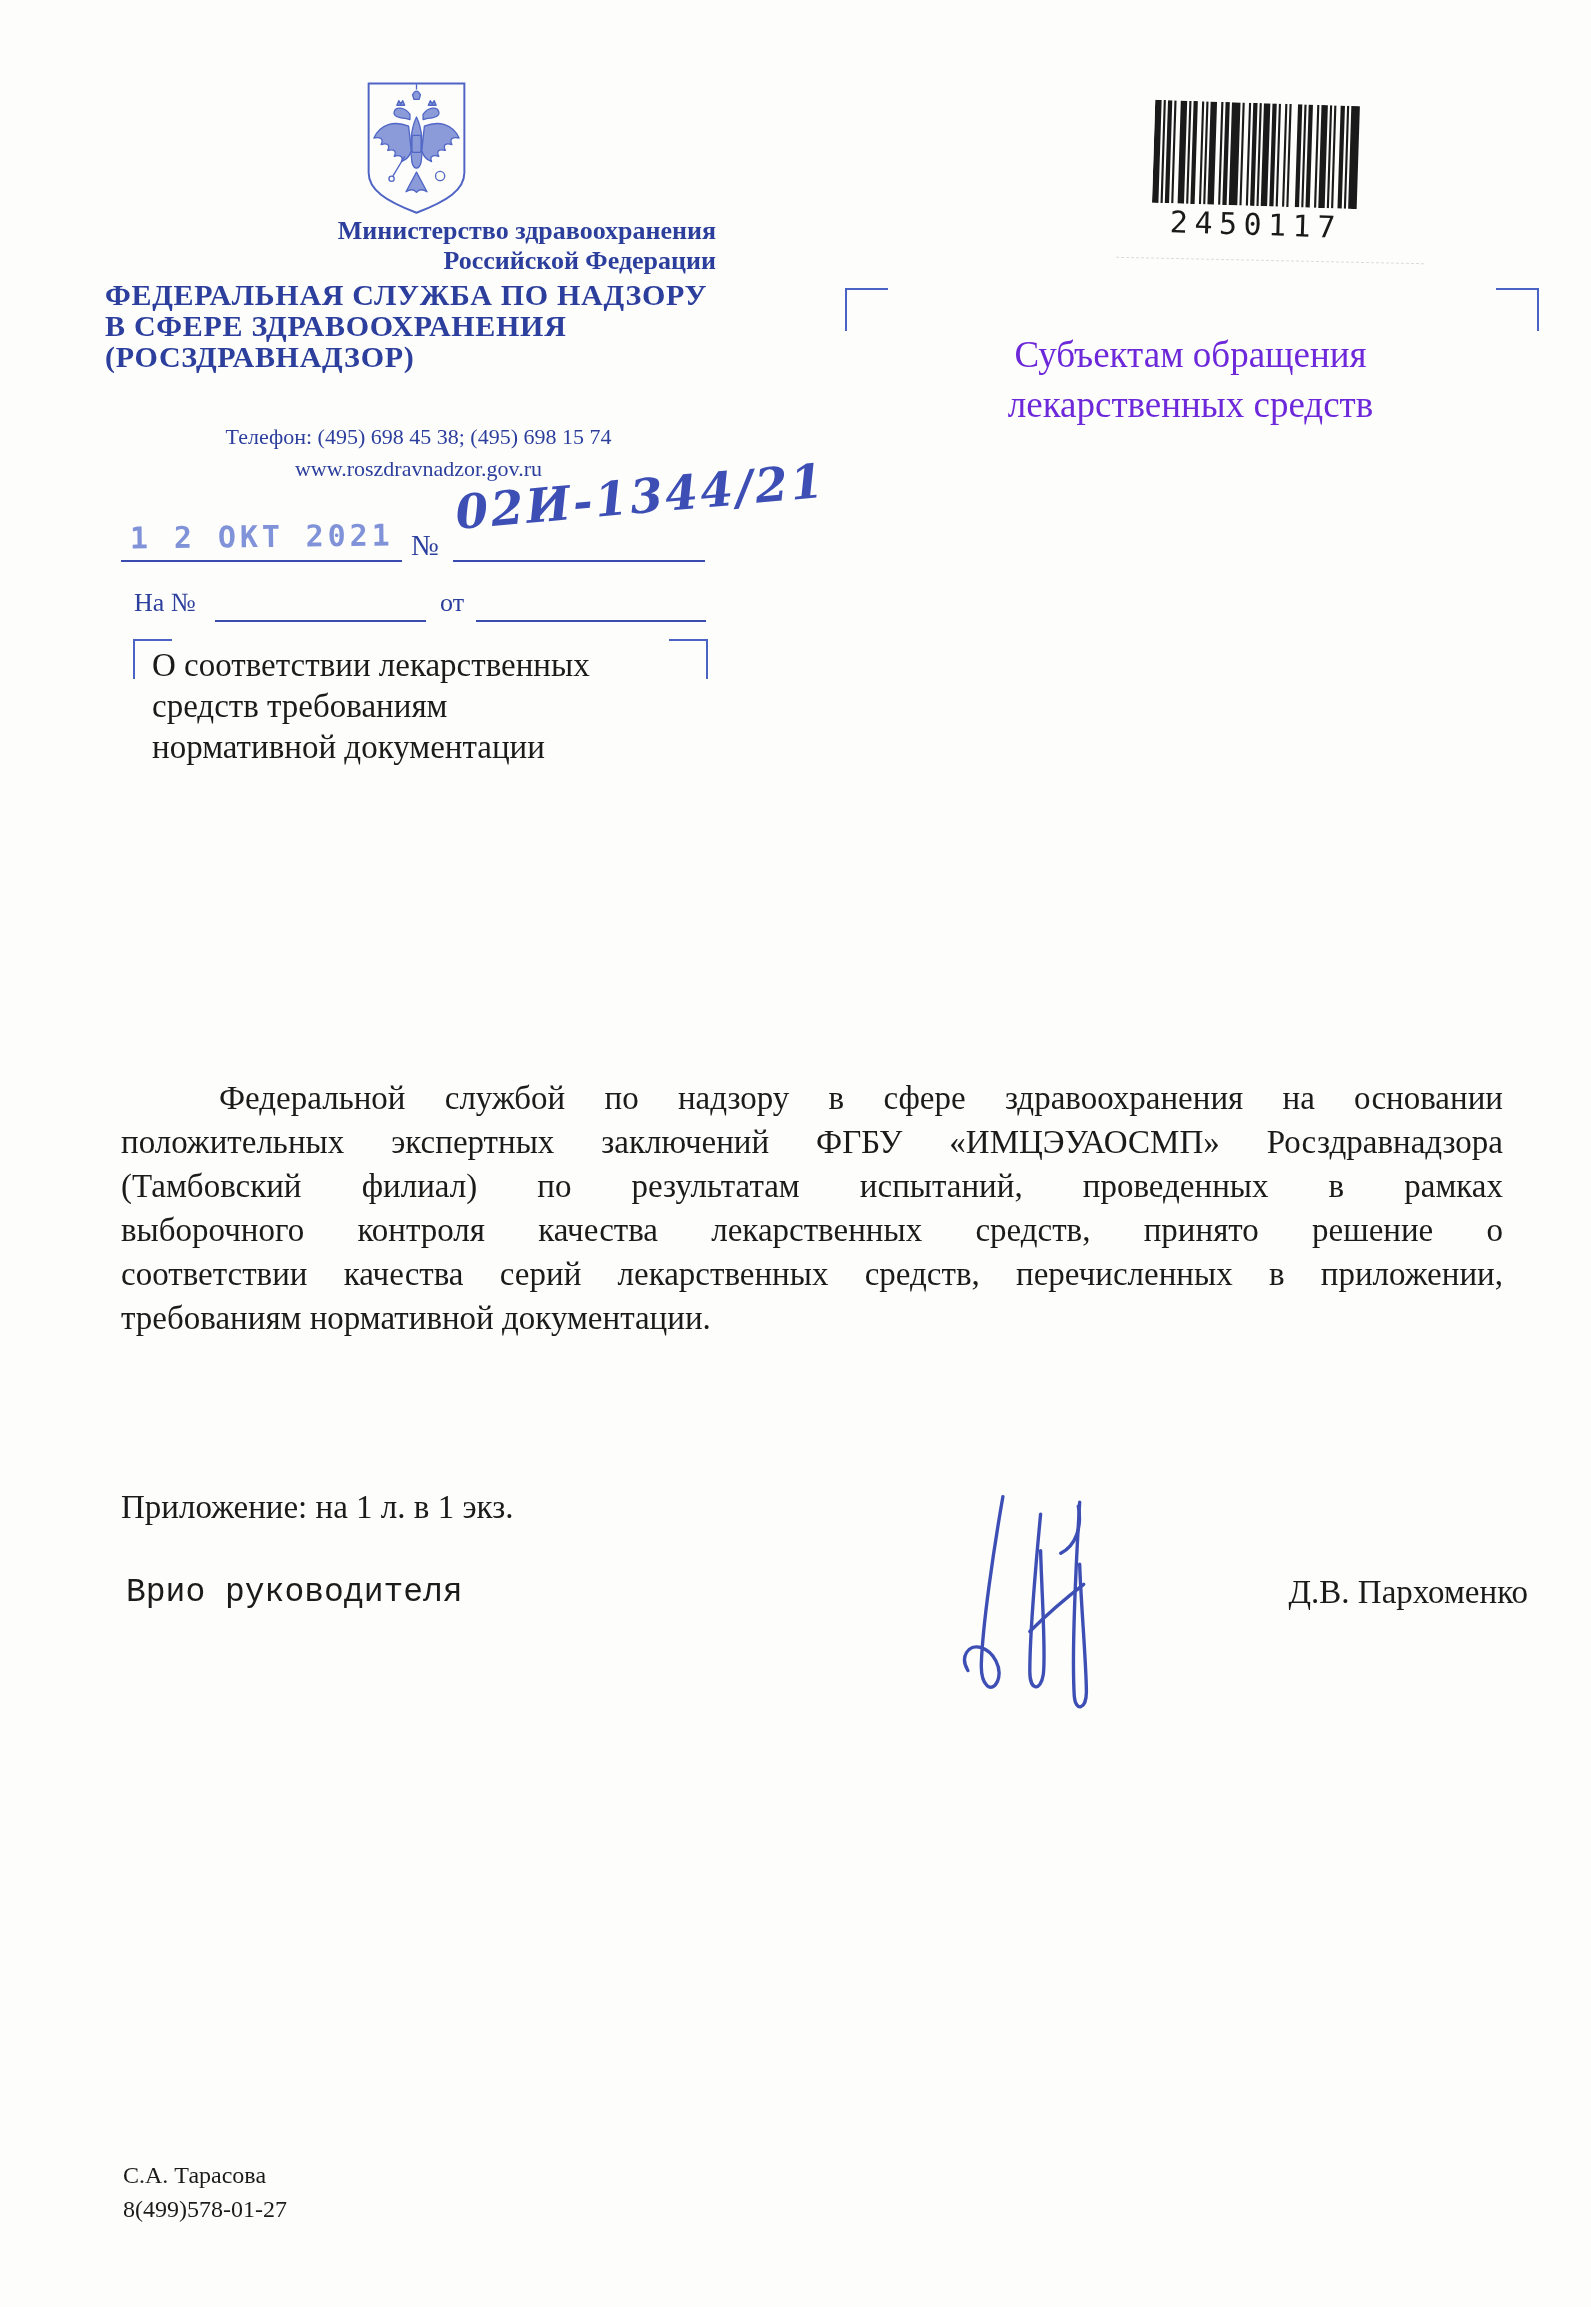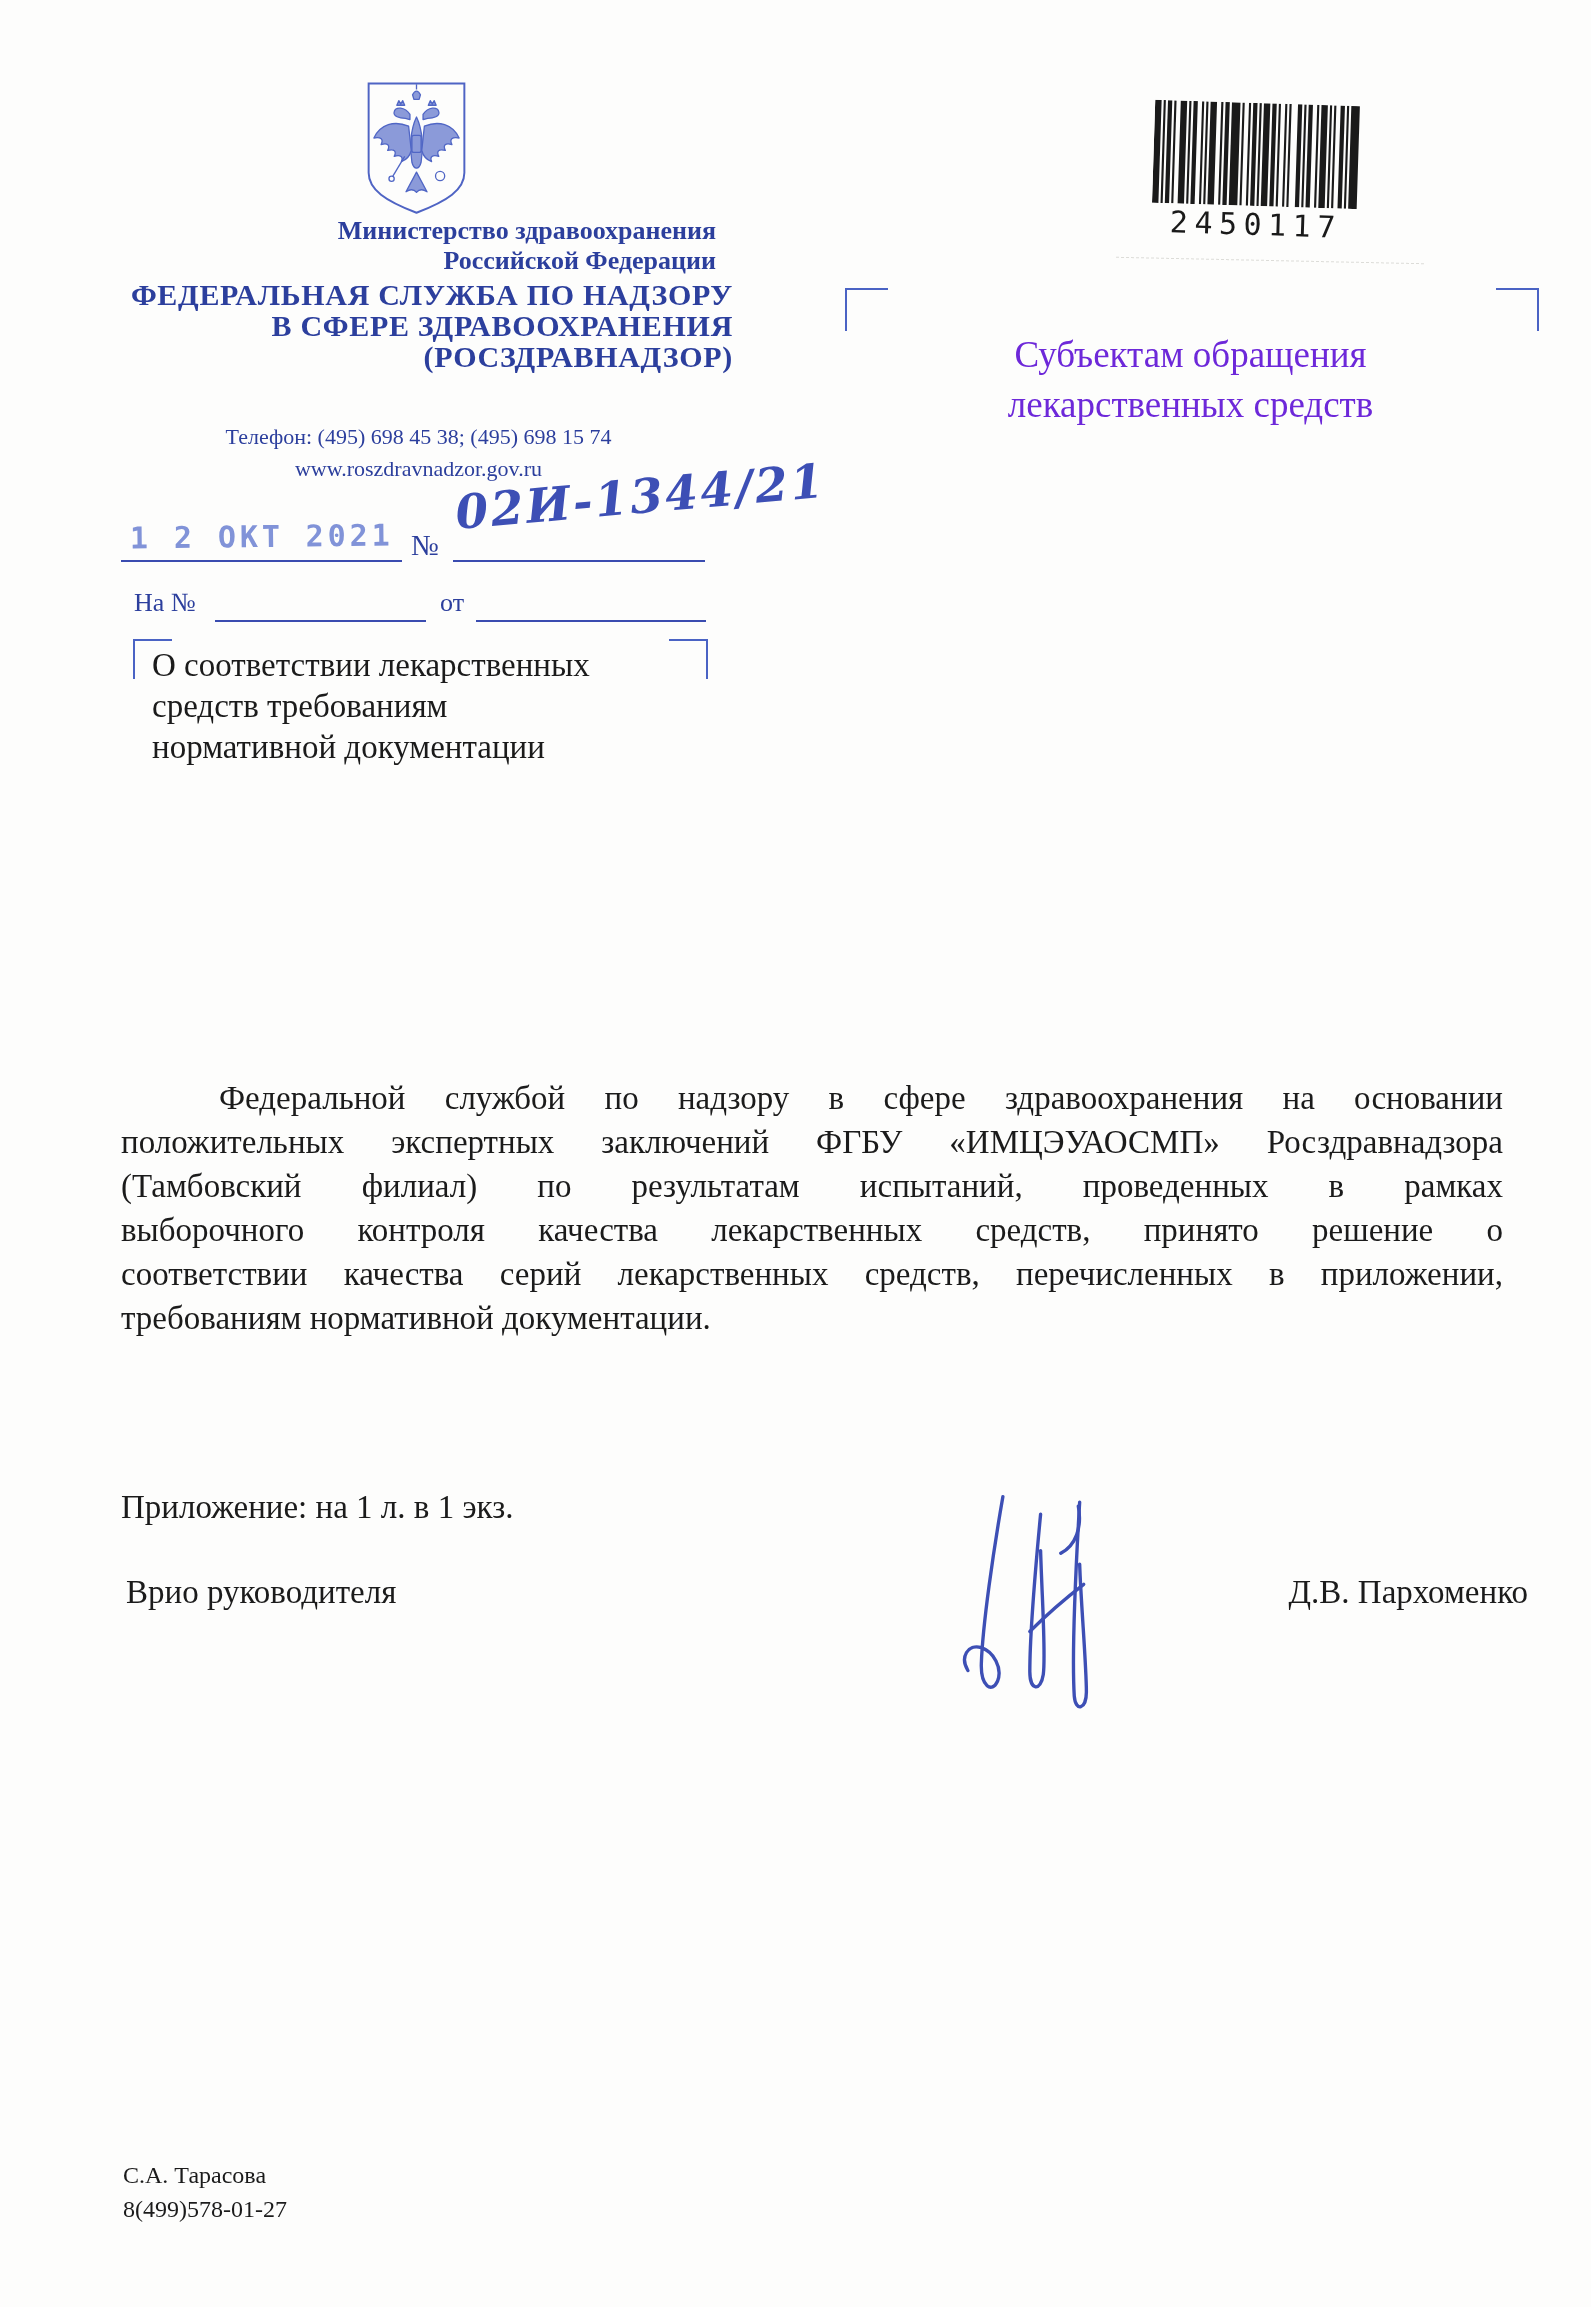--- a/index.html
+++ b/index.html
@@ -23,21 +23,21 @@
   
   .emblem{left:364px;top:79px;width:105px;height:139px;}
   .ministry{
     left:121px;top:216px;width:595px;
     text-align:right;font-weight:bold;
     font-size:26px;line-height:30px;
     color:var(--c-letterhead_blue);
   }
   .service{
     left:105px;top:279px;width:628px;
-    text-align:right;font-weight:bold;
+    text-align:left;font-weight:bold;
     font-size:30px;line-height:31px;
     letter-spacing:0.7px;
     color:var(--c-letterhead_blue);
   }
   .contact{
     left:121px;top:421px;width:595px;
     text-align:center;
     font-size:22px;line-height:32px;
     color:var(--c-letterhead_blue);
   }
@@ -134,21 +134,21 @@
   .body-line.last{text-align-last:left;}
 
   .attachment{
     left:121px;top:1489px;
     font-size:33px;color:var(--c-text_black);
   }
 
   
   .signing-position{
     left:126px;top:1574px;
-    font-size:33px;color:var(--c-text_black);
+    font-size:33px;color:var(--c-text_black);font-family:Liberation Mono, monospace;
   }
   .signing-name{
     left:1230px;top:1574px;width:298px;
     text-align:right;
     font-size:33px;color:var(--c-text_black);
   }
   .signature-svg{left:917px;top:1490px;width:196px;height:229px;}
 
   
   .executor{

